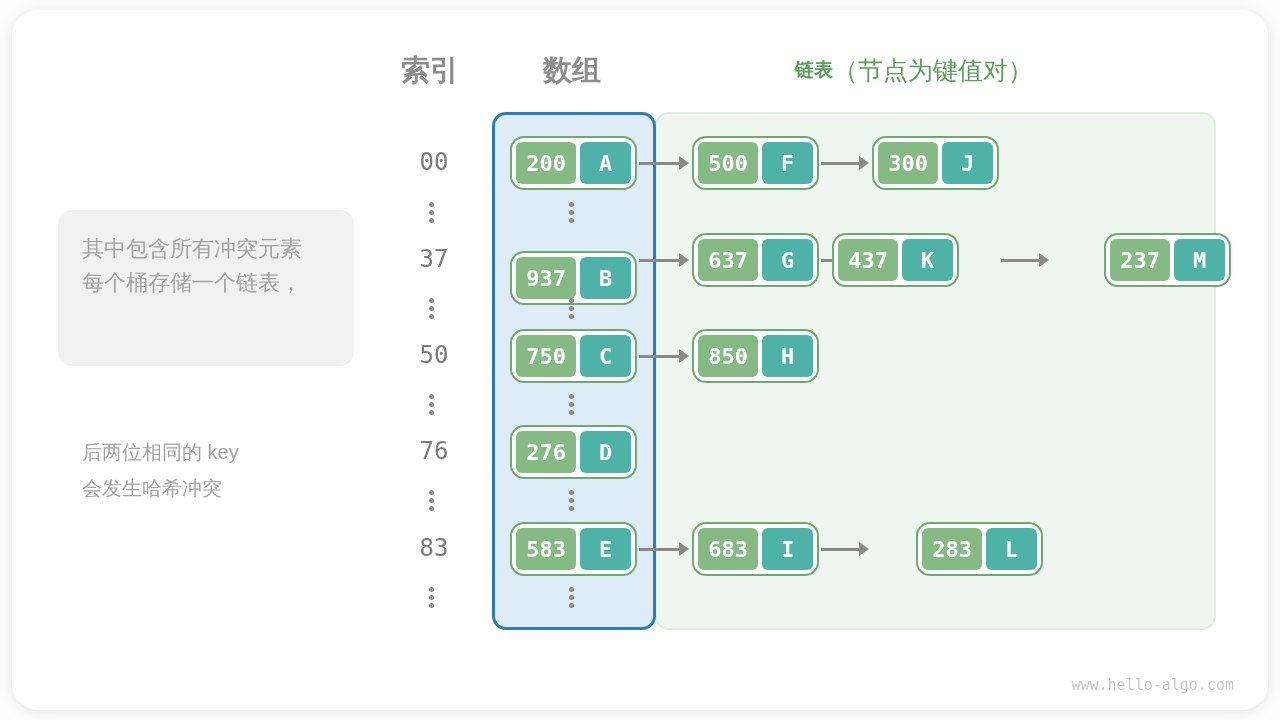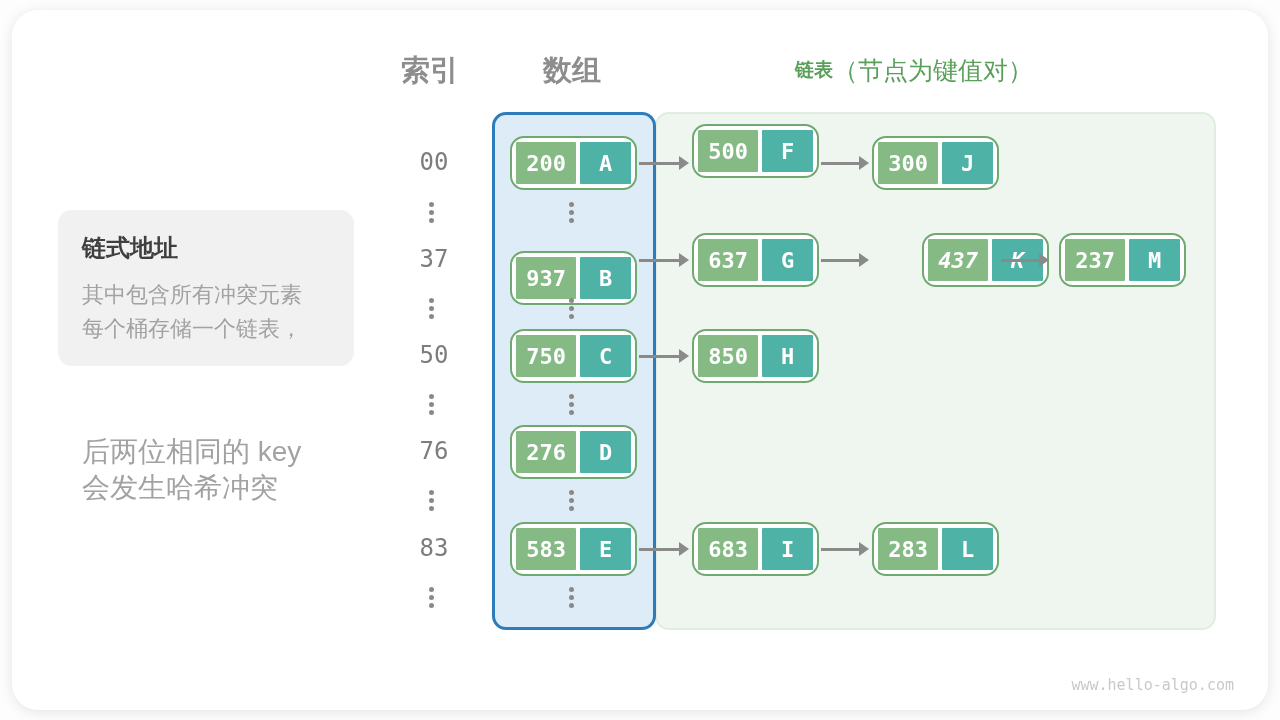--- a/index.html
+++ b/index.html
@@ -39,38 +39,38 @@
     background:var(--notebox-bg);border-radius:14px;padding:22px 24px 0 24px;}
   .note-title{font-size:24px;font-weight:700;color:var(--title-dark);margin-bottom:14px;}
   .note-line{font-size:22px;color:var(--body-gray);line-height:34px;}
 
   
   .hash-note{position:absolute;left:82px;top:434px;width:300px;}
   .hash-title{font-size:23px;font-weight:700;color:var(--title-dark);
     margin-bottom:16px;white-space:nowrap;}
   .hash-title .code{font-family:"DejaVu Sans Mono","Liberation Mono",monospace;
     font-weight:700;}
-  .hash-line{font-size:28px;color:var(--body-gray);line-height:36px;white-space:nowrap;}
+  .hash-line{font-size:20px;color:var(--body-gray);line-height:36px;white-space:nowrap;}
 
   
   .list-region{position:absolute;left:655px;top:112px;width:561px;height:518px;
     background:var(--list-fill);border:2px solid var(--list-border);border-radius:14px;}
   .array-region{position:absolute;left:492px;top:112px;width:164px;height:518px;
     background:var(--array-fill);border:3px solid var(--array-border);border-radius:14px;}
 
   
   .index-label{position:absolute;width:70px;text-align:center;
     font-family:"DejaVu Sans Mono","Liberation Mono",monospace;
     font-size:24px;color:var(--index-gray);}
 
   
   .kv-node{position:absolute;width:127px;height:54px;background:#ffffff;
     border:2.5px solid var(--node-border);border-radius:14px;display:flex;
     gap:4px;padding:4px;}
-  .pill{border-radius:1px;display:flex;align-items:center;justify-content:center;
+  .pill{border-radius:6px;display:flex;align-items:center;justify-content:center;
     color:#ffffff;font-family:"DejaVu Sans Mono","Liberation Mono",monospace;
     font-size:22px;font-weight:700;}
   .pill.key{flex:62;background:var(--key-green);}
   .pill.val{flex:52;background:var(--value-teal);}
 
   
   .arrow{position:absolute;height:3px;background:var(--arrow-gray);}
   .arrow::after{content:"";position:absolute;right:-9px;top:-5.5px;width:0;height:0;
     border-left:10px solid var(--arrow-gray);
     border-top:7px solid transparent;border-bottom:7px solid transparent;}
@@ -90,66 +90,65 @@
   <div class="card"></div>
 
   <div class="col-header" style="left:390px;width:80px;">索引</div>
   <div class="col-header" style="left:532px;width:80px;">数组</div>
   <div class="list-header">
     <span class="strong">链表</span>
     <span class="note">（节点为键值对）</span>
   </div>
 
   <div class="note-box">
-    <div class="note-title">链式地址</div>
     <div class="note-line">其中包含所有冲突元素</div>
     <div class="note-line">每个桶存储一个链表，</div>
   </div>
 
   <div class="hash-note">
     <div class="hash-line">后两位相同的 key</div>
     <div class="hash-line">会发生哈希冲突</div>
   </div>
 
   <div class="list-region"></div>
   <div class="array-region"></div>
 
   <div id="diagram-layer">
       <div class="index-label" style="left: 399px; top: 148px;">00</div>
       <div class="kv-node" style="left: 510px; top: 136px;">
         <div class="pill key">200</div>
         <div class="pill val">A</div>
       </div>
       <div class="arrow" style="left: 639px; top: 161.5px; width: 41px;"></div>
-      <div class="kv-node" style="left: 692px; top: 124px;">
+      <div class="kv-node" style="left: 692px; top: 136px;">
         <div class="pill key">500</div>
         <div class="pill val">F</div>
       </div>
       <div class="arrow" style="left: 821px; top: 161.5px; width: 39px;"></div>
       <div class="kv-node" style="left: 872px; top: 136px;">
         <div class="pill key">300</div>
         <div class="pill val">J</div>
       </div>
       <div class="index-label" style="left: 399px; top: 245px;">37</div>
       <div class="kv-node" style="left: 510px; top: 251px;">
         <div class="pill key">937</div>
         <div class="pill val">B</div>
       </div>
       <div class="arrow" style="left: 639px; top: 258.5px; width: 41px;"></div>
       <div class="kv-node" style="left: 692px; top: 233px;">
         <div class="pill key">637</div>
         <div class="pill val">G</div>
       </div>
       <div class="arrow" style="left: 821px; top: 258.5px; width: 39px;"></div>
-      <div class="kv-node" style="left: 922px; top: 233px; font-style: italic;">
+      <div class="kv-node" style="left: 832px; top: 233px;">
         <div class="pill key">437</div>
         <div class="pill val">K</div>
       </div>
       <div class="arrow" style="left: 1001px; top: 258.5px; width: 39px;"></div>
-      <div class="kv-node" style="left: 1059px; top: 233px; justify-content: center;">
+      <div class="kv-node" style="left: 1104px; top: 233px; justify-content: center;">
         <div class="pill key">237</div>
         <div class="pill val">M</div>
       </div>
       <div class="index-label" style="left: 399px; top: 341px;">50</div>
       <div class="kv-node" style="left: 510px; top: 329px;">
         <div class="pill key">750</div>
         <div class="pill val">C</div>
       </div>
       <div class="arrow" style="left: 639px; top: 354.5px; width: 41px;"></div>
       <div class="kv-node" style="left: 692px; top: 329px;">
@@ -165,21 +164,21 @@
       <div class="kv-node" style="left: 510px; top: 522px; justify-content: center;">
         <div class="pill key">583</div>
         <div class="pill val">E</div>
       </div>
       <div class="arrow" style="left: 639px; top: 547.5px; width: 41px;"></div>
       <div class="kv-node" style="left: 692px; top: 522px;">
         <div class="pill key">683</div>
         <div class="pill val">I</div>
       </div>
       <div class="arrow" style="left: 821px; top: 547.5px; width: 39px;"></div>
-      <div class="kv-node" style="left: 872px; top: 522px;">
+      <div class="kv-node" style="left: 916px; top: 522px;">
         <div class="pill key">283</div>
         <div class="pill val">L</div>
       </div>
       <div class="vdots" style="left: 429px; top: 202px;">
         <div class="dot"></div>
         <div class="dot"></div>
         <div class="dot"></div>
       </div>
       <div class="vdots" style="left: 569px; top: 202px;">
         <div class="dot"></div>

